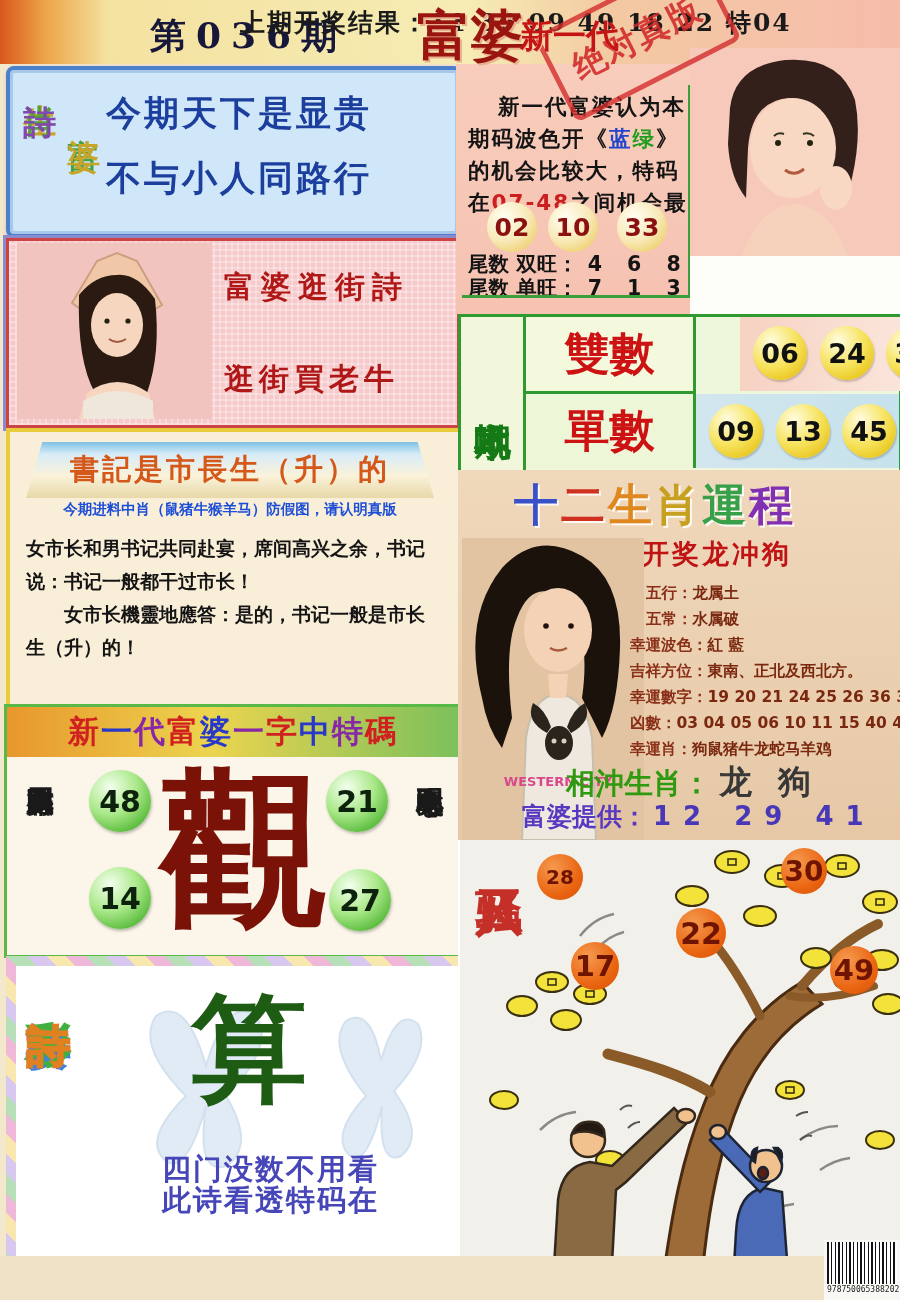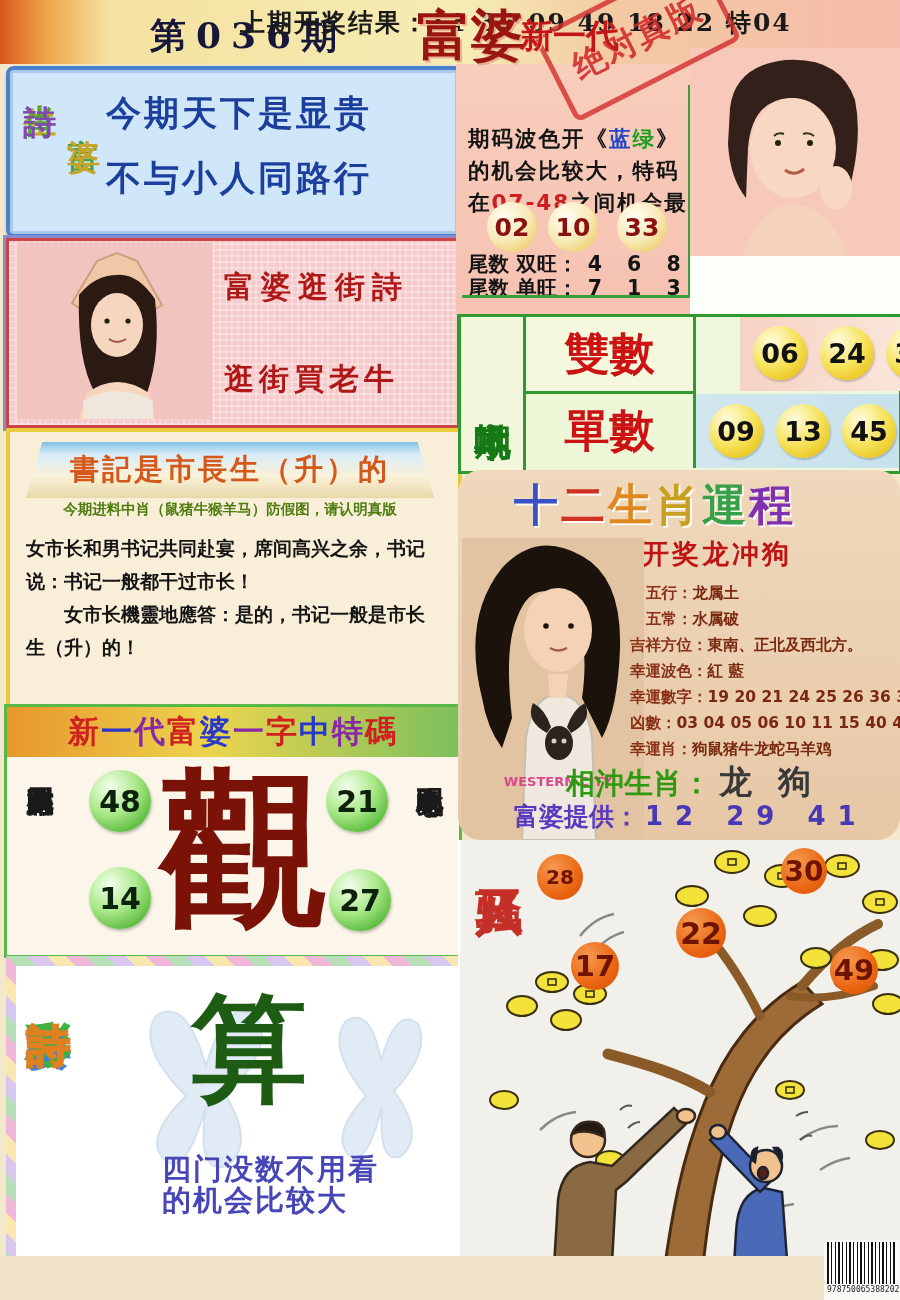--- a/index.html
+++ b/index.html
@@ -31,21 +31,21 @@
                      repeating-linear-gradient(90deg,rgba(255,255,255,.28) 0 2px,transparent 2px 6px);}
   #gj-title{left:215px;top:26px;font-size:30px;font-weight:bold;color:#b01818;letter-spacing:7px;white-space:nowrap;}
   #gj-line{left:215px;top:118px;font-size:30px;font-weight:bold;color:#b01818;letter-spacing:5px;white-space:nowrap;}
 
   #box3{left:6px;top:428px;width:448px;height:272px;background:#f9eed8;border:4px solid #e8cc3c;}
   #ribbon{left:16px;top:10px;width:408px;height:56px;
     background:linear-gradient(180deg,#7fc2e4 0%,#d8ecf8 22%,#faf2da 60%,#e8d8a8 100%);
     clip-path:polygon(4% 0,96% 0,100% 100%,0 100%);
     display:flex;align-items:center;justify-content:center;
     font-size:29px;font-weight:bold;color:#d4581a;letter-spacing:3px;}
-  #box3-sub{left:0;top:68px;width:440px;text-align:center;font-size:14.5px;font-weight:bold;color:#4d7c0f;}
+  #box3-sub{left:0;top:68px;width:440px;text-align:center;font-size:14.5px;font-weight:bold;color:#1d4ed8;}
   #story{left:16px;top:100px;width:418px;font-size:19px;line-height:33px;color:#141414;font-weight:bold;}
 
   #box4{left:4px;top:704px;width:452px;height:248px;background:#fcf6ea;border:3px solid #58b848;}
   #box4-banner{left:0;top:0;width:100%;height:50px;background:linear-gradient(90deg,#e8972c,#ecd44e 45%,#7cc05c);
     display:flex;align-items:center;justify-content:center;font-size:31px;font-weight:bold;letter-spacing:2px;}
   .b4side{font-size:27px;font-weight:bold;color:#1a1a1a;line-height:1.12;}
   #guan{left:148px;top:46px;width:176px;height:196px;display:flex;align-items:center;justify-content:center;
     font-size:168px;font-weight:bold;color:#7a1208;}
   .gball{position:absolute;width:62px;height:62px;border-radius:50%;
     background:radial-gradient(circle at 34% 28%,#f4ffee,#a9e888 45%,#57ba3a 80%,#3f9828);
@@ -83,32 +83,32 @@
   #bq-row1{top:0;border-bottom:3px solid #2f9a2f;background:#f4f8dc;}
   #bq-row2{top:77px;background:#eef6d8;}
   #bq-balls1{left:235px;top:0;width:203px;height:74px;background:linear-gradient(90deg,#f6d2c2,#fbeae2);margin-left:44px;}
   #bq-balls2{left:235px;top:77px;width:203px;height:74px;background:linear-gradient(90deg,#d2e6ee,#c6e2ec);}
   .yball{position:absolute;width:54px;height:54px;border-radius:50%;
     background:radial-gradient(circle at 34% 28%,#fffce0,#f6e25a 50%,#e8c218 85%);
     display:flex;align-items:center;justify-content:center;font-size:27px;font-weight:bold;color:#111;
     box-shadow:1px 2px 2px rgba(0,0,0,.2);}
 
   
-  #yuncheng{left:458px;top:470px;width:442px;height:370px;background:linear-gradient(180deg,#f0d8bc,#e6c8a6);overflow:hidden;border-radius:23px;}
+  #yuncheng{left:458px;top:470px;width:442px;height:370px;background:linear-gradient(180deg,#f0d8bc,#e6c8a6);overflow:hidden;}
   #yc-title{left:56px;top:6px;font-size:44px;font-weight:bold;letter-spacing:3px;white-space:nowrap;text-shadow:2px 2px 0 rgba(255,255,255,.85);}
   #yc-sub{left:124px;top:66px;font-size:27px;font-weight:bold;color:#c01414;letter-spacing:3px;white-space:nowrap;}
   #photo3{left:4px;top:68px;width:182px;height:302px;}
   #yc-lines{left:172px;top:110px;width:268px;}
   .ycline{font-size:15.5px;font-weight:bold;color:#7a2810;line-height:26px;white-space:nowrap;}
   .ycline .lb{color:#8b3018;}
   .ycline.ind{padding-left:16px;}
   #yc-xc{left:108px;top:290px;white-space:nowrap;}
   #yc-xc .lb{font-size:29px;font-weight:bold;color:#2f9a10;}
   #yc-xc .val{font-size:33px;font-weight:bold;color:#383838;letter-spacing:26px;margin-left:8px;}
-  #yc-tg{left:56px;top:330px;white-space:nowrap;}
+  #yc-tg{left:64px;top:330px;white-space:nowrap;}
   #yc-tg .lb{font-size:25px;font-weight:bold;color:#5838c0;}
   #yc-tg .val{font-size:26px;font-weight:bold;color:#4838b8;letter-spacing:12px;margin-left:6px;}
 
   
   #cartoon{left:458px;top:840px;width:442px;height:460px;background:#f2f0ea;overflow:hidden;border-left:2px solid #fff;}
   #ct-title{left:8px;top:14px;font-size:47px;font-weight:bold;color:#c43028;line-height:1.35;z-index:2;}
   .ocirc{position:absolute;border-radius:50%;background:radial-gradient(circle at 35% 30%,#f59a50,#ea6612 60%,#d84e06);
     display:flex;align-items:center;justify-content:center;font-weight:bold;color:#6e1400;z-index:3;}
 
   
@@ -193,25 +193,26 @@
     <svg class="abs" style="left:110px;top:10px;" width="310" height="280" viewBox="0 0 310 280" opacity="0.55">
       <g fill="#c8dcEE" stroke="#b0c8e0" stroke-width="2">
         <path d="M60,120 Q10,70 30,40 Q60,20 80,90 Q100,20 130,40 Q150,70 100,120 Q130,170 100,190 Q70,200 80,130 Q60,200 40,185 Q15,165 60,120Z"></path>
         <path d="M240,120 Q200,70 220,45 Q245,30 255,85 Q270,30 292,48 Q305,75 268,115 Q300,160 275,180 Q252,190 256,130 Q240,195 222,178 Q205,158 240,120Z"></path>
       </g>
     </svg>
     <div id="cs-title" class="abs v"><span style="color: rgb(224, 64, 160);">富</span><span style="color: rgb(64, 128, 224);">婆</span><span style="color: rgb(64, 176, 64);">彩</span><span style="color: rgb(224, 128, 32);">詩</span></div>
     <div id="cs-big" class="abs serif">算</div>
     <div id="cs-poem" class="abs serif">
       <div class="poemline">四门没数不用看</div>
-      <div class="poemline">的机会比较大</div>
+      <div class="poemline">此诗看透特码在</div>
     </div>
   </div>
 
   <div id="right-top" class="abs"></div>
+  <div class="fc-line abs" style="left:498px;top:92px;">新一代富婆认为本</div>
   <div class="fc-line abs" style="left:468px;top:124px;">
     <span>期码波色开《</span><span class="fc-blue">蓝</span><span class="fc-green">绿</span><span>》</span>
   </div>
   <div class="fc-line abs" style="left:468px;top:156px;">的机会比较大，特码</div>
   <div class="fc-line abs" style="left:468px;top:188px;">
     <span>在</span><span class="fc-red">07-48</span><span>之间机会最大</span>
   </div>
   <div class="cball" style="left:487px;top:202px;">02</div>
   <div class="cball" style="left:548px;top:202px;">10</div>
   <div class="cball" style="left:617px;top:202px;">33</div>
@@ -271,22 +272,22 @@
         <path d="M-12,-10 Q-34,-22 -26,-40 Q-14,-34 -8,-16" fill="#2a241c"></path>
         <path d="M12,-10 Q34,-22 26,-40 Q14,-34 8,-16" fill="#2a241c"></path>
         <circle cx="-5" cy="-2" r="2.5" fill="#d8d0c0"></circle>
           <circle cx="5" cy="-2" r="2.5" fill="#d8d0c0"></circle>
       </g>
       <text x="96" y="248" text-anchor="middle" font-size="13" font-weight="bold" fill="#d8488a">WESTERN CITY</text>
     </svg>
     <div id="yc-lines" class="abs">
       <div class="ycline ind"><span class="lb">五行：</span><span>龙属土</span></div>
       <div class="ycline ind"><span class="lb">五常：</span><span>水属破</span></div>
+      <div class="ycline"><span class="lb">幸運波色：</span><span>紅 藍</span></div>
       <div class="ycline"><span class="lb">吉祥方位：</span><span>東南、正北及西北方。</span></div>
-      <div class="ycline"><span class="lb">幸運波色：</span><span>紅 藍</span></div>
       <div class="ycline"><span class="lb">幸運數字：</span><span>19 20 21 24 25 26 36 37 38 39</span></div>
       <div class="ycline"><span class="lb">凶數：</span><span>03 04 05 06 10 11 15 40 41 42</span></div>
       <div class="ycline"><span class="lb">幸運肖：</span><span>狗鼠猪牛龙蛇马羊鸡</span></div>
     </div>
     <div id="yc-xc" class="abs">
       <span class="lb">相沖生肖：</span><span class="val">龙狗</span>
     </div>
     <div id="yc-tg" class="abs">
       <span class="lb">富婆提供：</span><span class="val">12 29 41</span>
     </div>

